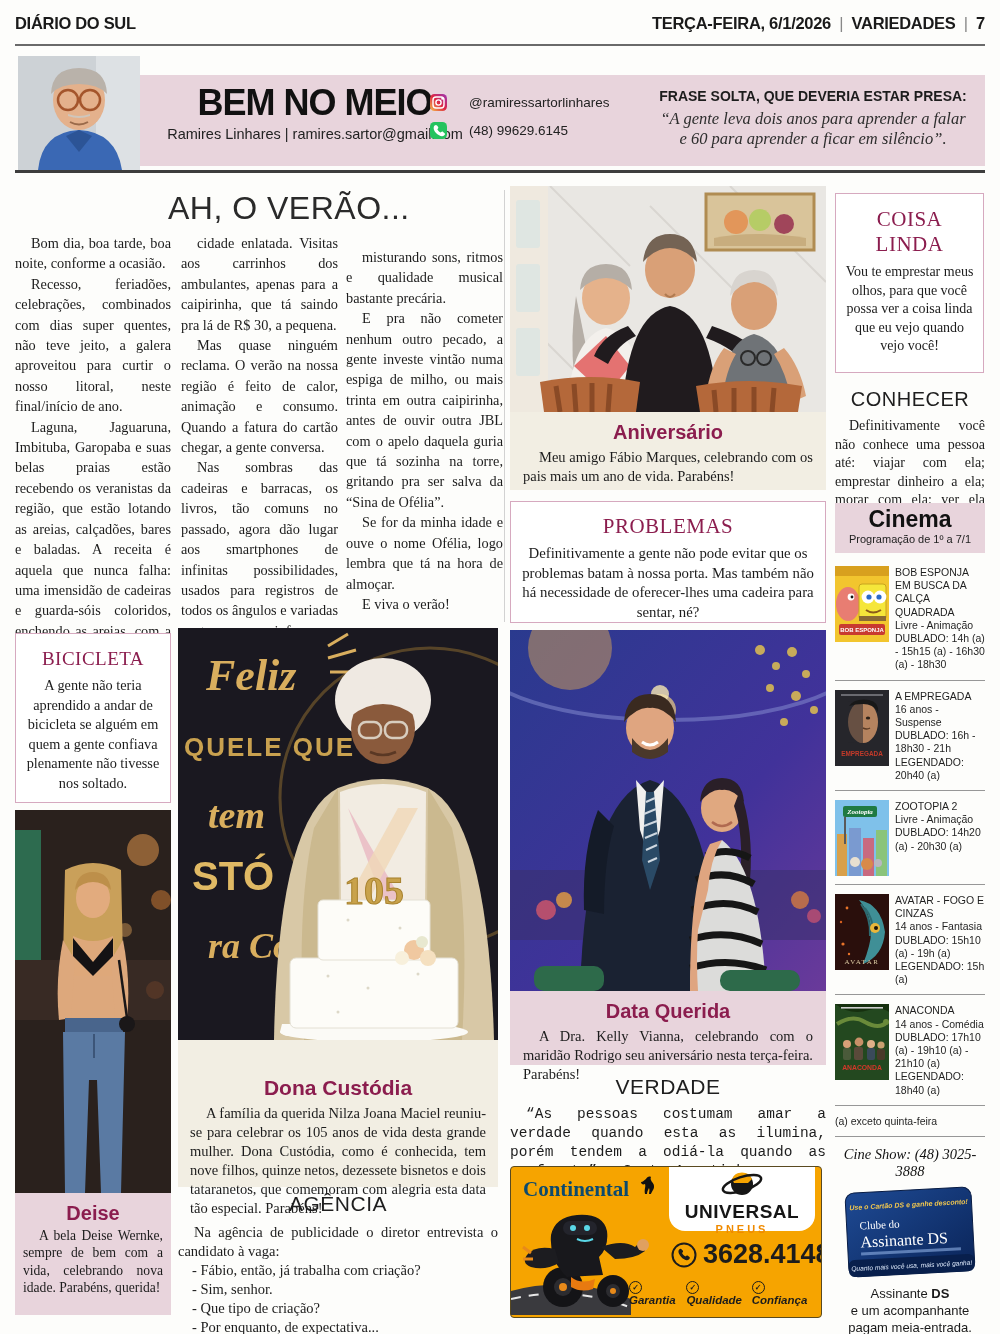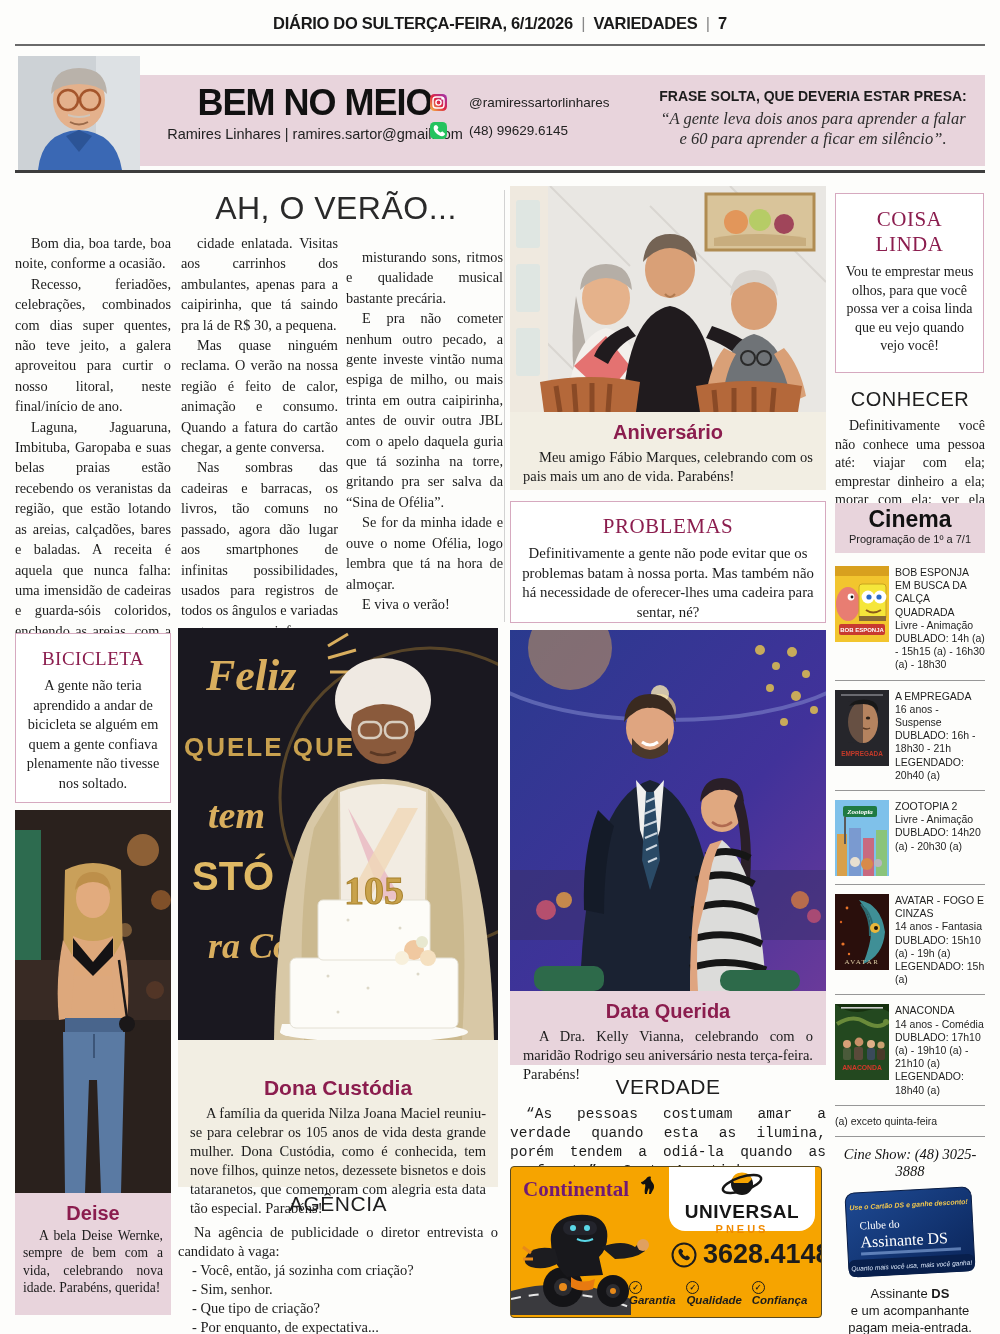--- a/index.html
+++ b/index.html
@@ -1,39 +1,39 @@
 <!DOCTYPE html>
 <html lang="pt-BR"><head>
 <meta charset="utf-8">
 <style>
   html,body{margin:0;padding:0;}
   body{width:1000px;height:1334px;position:relative;overflow:hidden;background:#fdfdfb;
        font-family:"Liberation Serif",serif;color:#1c1c1c;}
   .abs{position:absolute;}
   
-  .topbar{left:15px;top:14px;width:970px;display:flex;justify-content:center;
+  .topbar{left:15px;top:14px;width:970px;display:flex;justify-content:space-between;
           font-family:"Liberation Sans",sans-serif;font-size:16.5px;font-weight:700;color:#1a1a1a;letter-spacing:-0.3px;}
   .topbar .sep{color:#888;font-weight:400;padding:0 4px;}
   .rule1{left:15px;top:44px;width:970px;height:2px;background:#6a6a6a;}
   .rule2{left:15px;top:170px;width:970px;height:3px;background:#3d3d3d;}
   .vrule{left:504px;top:190px;width:1px;height:432px;background:#d2d2d2;}
   
   .pinkband{left:50px;top:75px;width:935px;height:91px;background:#e8d4dc;}
   .colphoto{left:18px;top:56px;width:122px;height:114px;}
   .bantitle{left:150px;top:82px;width:330px;text-align:center;}
   .bantitle h1{margin:0;font-family:"Liberation Sans",sans-serif;font-size:36px;font-weight:800;
                letter-spacing:-1px;color:#111;}
   .bantitle .byline{font-family:"Liberation Sans",sans-serif;font-size:14.5px;color:#222;margin-top:2px;}
   .contacts{left:430px;top:94px;width:200px;font-family:"Liberation Sans",sans-serif;font-size:13.5px;color:#222;}
   .contacts .row{display:flex;align-items:center;gap:22px;margin-bottom:11px;}
   .frase{left:648px;top:88px;width:330px;text-align:center;}
   .frase .lbl{font-family:"Liberation Sans",sans-serif;font-weight:800;font-size:14px;color:#1c1c1c;}
   .frase .qt{font-style:italic;font-size:16.5px;color:#2e2e2e;line-height:20px;margin-top:5px;}
   
-  .atitle{left:168px;top:190px;width:336px;text-align:center;font-family:"Liberation Sans",sans-serif;
+  .atitle{left:168px;top:190px;width:336px;font-family:"Liberation Sans",sans-serif;
           font-size:32px;color:#2a2a2a;letter-spacing:0.5px;}
   .acol{width:156px;font-size:14.3px;line-height:20.4px;text-align:justify;}
   .acol p{margin:0;text-indent:16px;}
   
   .pbox{background:#fff;border:1px solid #d6a9bf;text-align:center;}
   .pbox .bt{font-family:"Liberation Serif",serif;color:#8b1d4e;font-size:19px;letter-spacing:0.5px;margin-top:13px;line-height:23px;}
   .pbox .tx{font-size:14.3px;line-height:19.5px;padding:6px 9px 0 9px;}
   .cap .ct{font-family:"Liberation Sans",sans-serif;font-weight:800;color:#8b1d4e;font-size:20px;text-align:center;padding-top:9px;}
   .cap .tx{font-size:14.5px;line-height:19px;text-align:justify;padding:4px 13px 0 13px;}
   .cap .tx.ind{text-indent:16px;}
@@ -60,21 +60,21 @@
   .ad .panel{position:absolute;left:158px;top:0;width:146px;height:64px;background:#fff;border-radius:0 0 16px 16px;text-align:center;}
   .ad .uname{font-family:"Liberation Sans",sans-serif;font-weight:800;font-size:19px;color:#161616;letter-spacing:0.5px;margin-top:-2px;}
   .ad .usub{font-family:"Liberation Sans",sans-serif;font-weight:800;font-size:11px;color:#ef8a00;letter-spacing:3px;}
   .ad .phone{position:absolute;left:160px;top:72px;display:flex;align-items:center;gap:6px;
              font-family:"Liberation Sans",sans-serif;font-weight:800;font-size:27px;color:#1c1c1c;}
   .ad .feat{position:absolute;left:118px;top:112px;width:188px;display:flex;justify-content:space-between;
             font-family:"Liberation Sans",sans-serif;font-style:italic;font-weight:700;font-size:11.5px;color:#1c1c1c;}
   .ad .feat span.chk{display:inline-block;width:11px;height:11px;border:1.5px solid #1c1c1c;border-radius:50%;
             font-size:8px;line-height:11px;text-align:center;font-style:normal;margin-right:2px;vertical-align:-1px;}
   .ad .brand{position:absolute;left:12px;top:10px;font-family:"Liberation Serif",serif;font-weight:700;
-             font-size:21px;color:#701a75;}
+             font-size:21px;color:#0c4a6e;}
   .contihorse{position:absolute;left:128px;top:8px;}
 </style>
 </head>
 <body>
 
 <div class="abs topbar">
   <span>DIÁRIO DO SUL</span>
   <span>
     <span style="font-weight:600;">TERÇA-FEIRA, 6/1/2026</span>
     <span class="sep">|</span>
@@ -237,21 +237,21 @@
 
 <div class="abs cap beige" style="left:178px;top:1040px;width:320px;height:147px;">
   <div class="ct" style="font-size:21px;margin-top:27px;">Dona Custódia</div>
   <div class="tx ind" style="padding:4px 12px 0 12px;">A família da querida Nilza Joana Maciel reuniu-se para celebrar os 105 anos de vida desta grande mulher. Dona Custódia, como é conhecida, tem nove filhos, quinze netos, dezessete bisnetos e dois tataranetos, que comemoram com alegria esta data tão especial. Parabéns!</div>
 </div>
 
 <div class="abs" style="left:178px;top:1192px;width:320px;">
   <div class="shead">AGÊNCIA</div>
   <div class="stx" style="margin-top:7px;">
     <p>Na agência de publicidade o diretor entrevista o candidato à vaga:</p>
-    <div style="padding-left:14px;">- Você, então, já sozinha com criação?</div>
+    <div style="padding-left:14px;">- Fábio, então, já trabalha com criação?</div>
     <div style="padding-left:14px;">- Sim, senhor.</div>
     <div style="padding-left:14px;">- Que tipo de criação?</div>
     <div style="padding-left:14px;">- Por enquanto, de expectativa...</div>
   </div>
 </div>
 
 <svg class="abs" style="left:510px;top:186px;" width="316" height="226" viewBox="0 0 316 226">
   <rect width="316" height="226" fill="#e9e7e3"></rect>
   <path d="M40 0 L120 80 M140 20 L240 120 M0 120 L90 210 M220 0 L316 96" stroke="#d9d6d1" stroke-width="2"></path>
   <rect x="0" y="0" width="38" height="226" fill="#efe9df"></rect>

